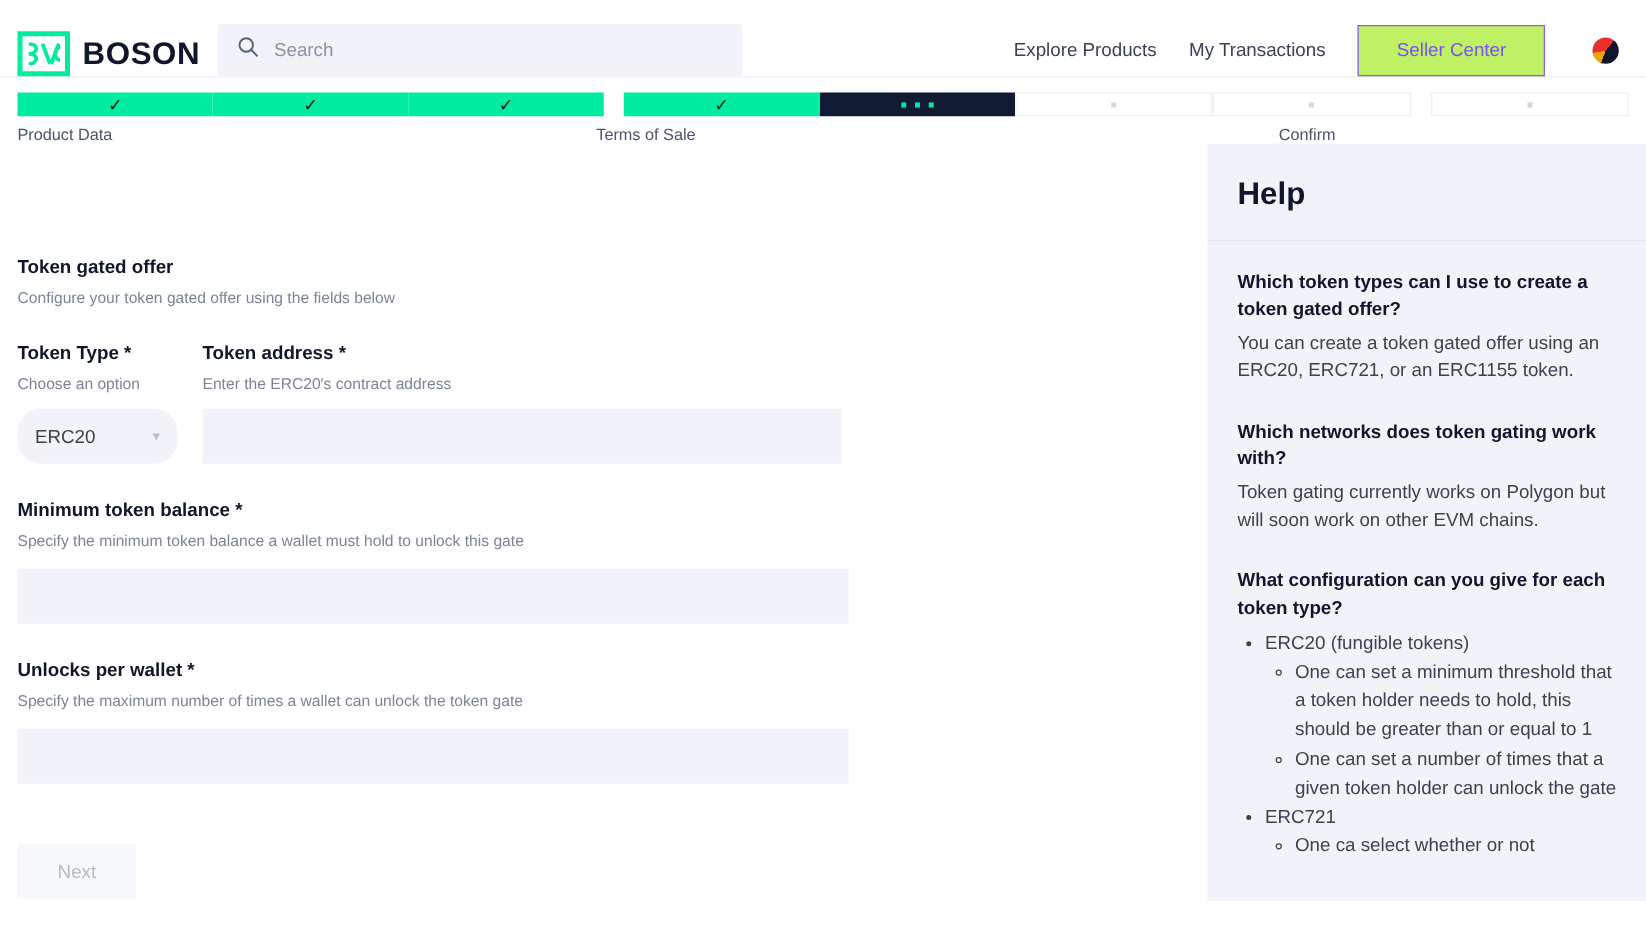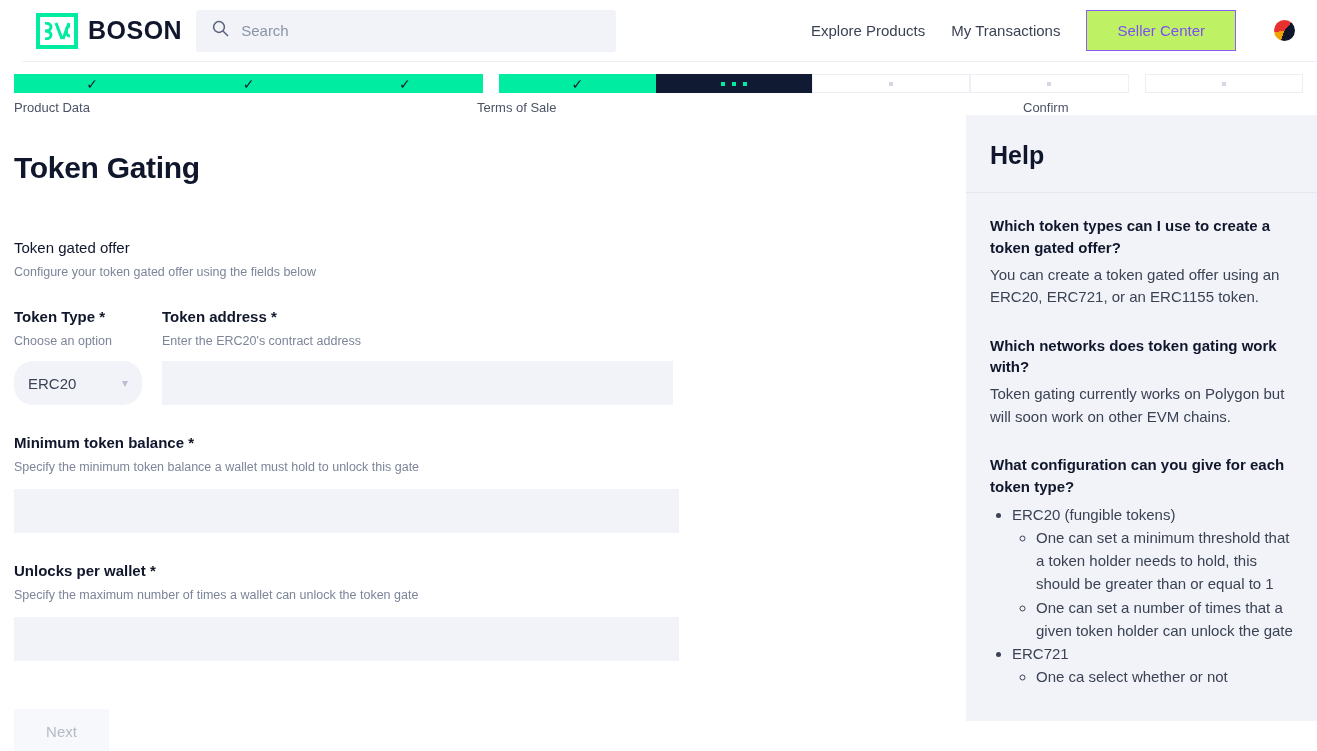--- a/index.html
+++ b/index.html
@@ -8,24 +8,23 @@
     font-family: "Liberation Sans", sans-serif;
     background: #ffffff;
     color: #10162b;
     overflow: hidden;
   }
 
   
   .header {
     height: 62px;
     display: flex;
-    align-items: center;
+    align-items: flex-end;
     border-bottom: 1px solid #eceff4;
     padding: 0 14px 0 14px;
-    margin-left: 22px;
   }
   .brand { display: flex; align-items: center; gap: 10px; flex: 0 0 auto; }
   .logo-mark {
     width: 42px; height: 36px;
     border: 4px solid #00eda1;
     display: flex; align-items: center; justify-content: center;
   }
   .brand-name {
     font-size: 25px; font-weight: 700; letter-spacing: .5px;
     color: #10162b;
@@ -87,21 +86,21 @@
   .lbl-c { flex: 1 1 auto; }
 
   
   .body { display: flex; padding: 0 14px; }
   .main { width: 952px; flex: 0 0 952px; padding-top: 36px; }
   .page-title {
     font-size: 30px; font-weight: 700; letter-spacing: -.3px;
     color: #10162b;
   }
   .section-title {
-    font-size: 15px; font-weight: 400; margin-top: 54px; color: #10162b;
+    font-size: 15px; font-weight: 700; margin-top: 54px; color: #10162b;
   }
   .section-sub {
     font-size: 12.5px; color: #7c8598; margin-top: 9px;
   }
   .field-label {
     font-size: 15px; font-weight: 700; color: #10162b;
   }
   .field-hint {
     font-size: 12.5px; color: #7c8598; margin-top: 9px;
   }
@@ -238,21 +237,20 @@
   <div class="labels">
     <div class="lbl-a">Product Data</div>
     <div class="lbl-b">Terms of Sale</div>
     <div class="lbl-c">Confirm</div>
   </div>
 </div>
 
 <div class="body">
 
   <div class="main">
-    <h1 class="page-title">Token Gating</h1>
 
     <div class="section-title">Token gated offer</div>
     <div class="section-sub">Configure your token gated offer using the fields below</div>
 
     <div class="row">
       <div class="col-type">
         <div class="field-label">Token Type *</div>
         <div class="field-hint">Choose an option</div>
         <div class="select">
           <span>ERC20</span>

